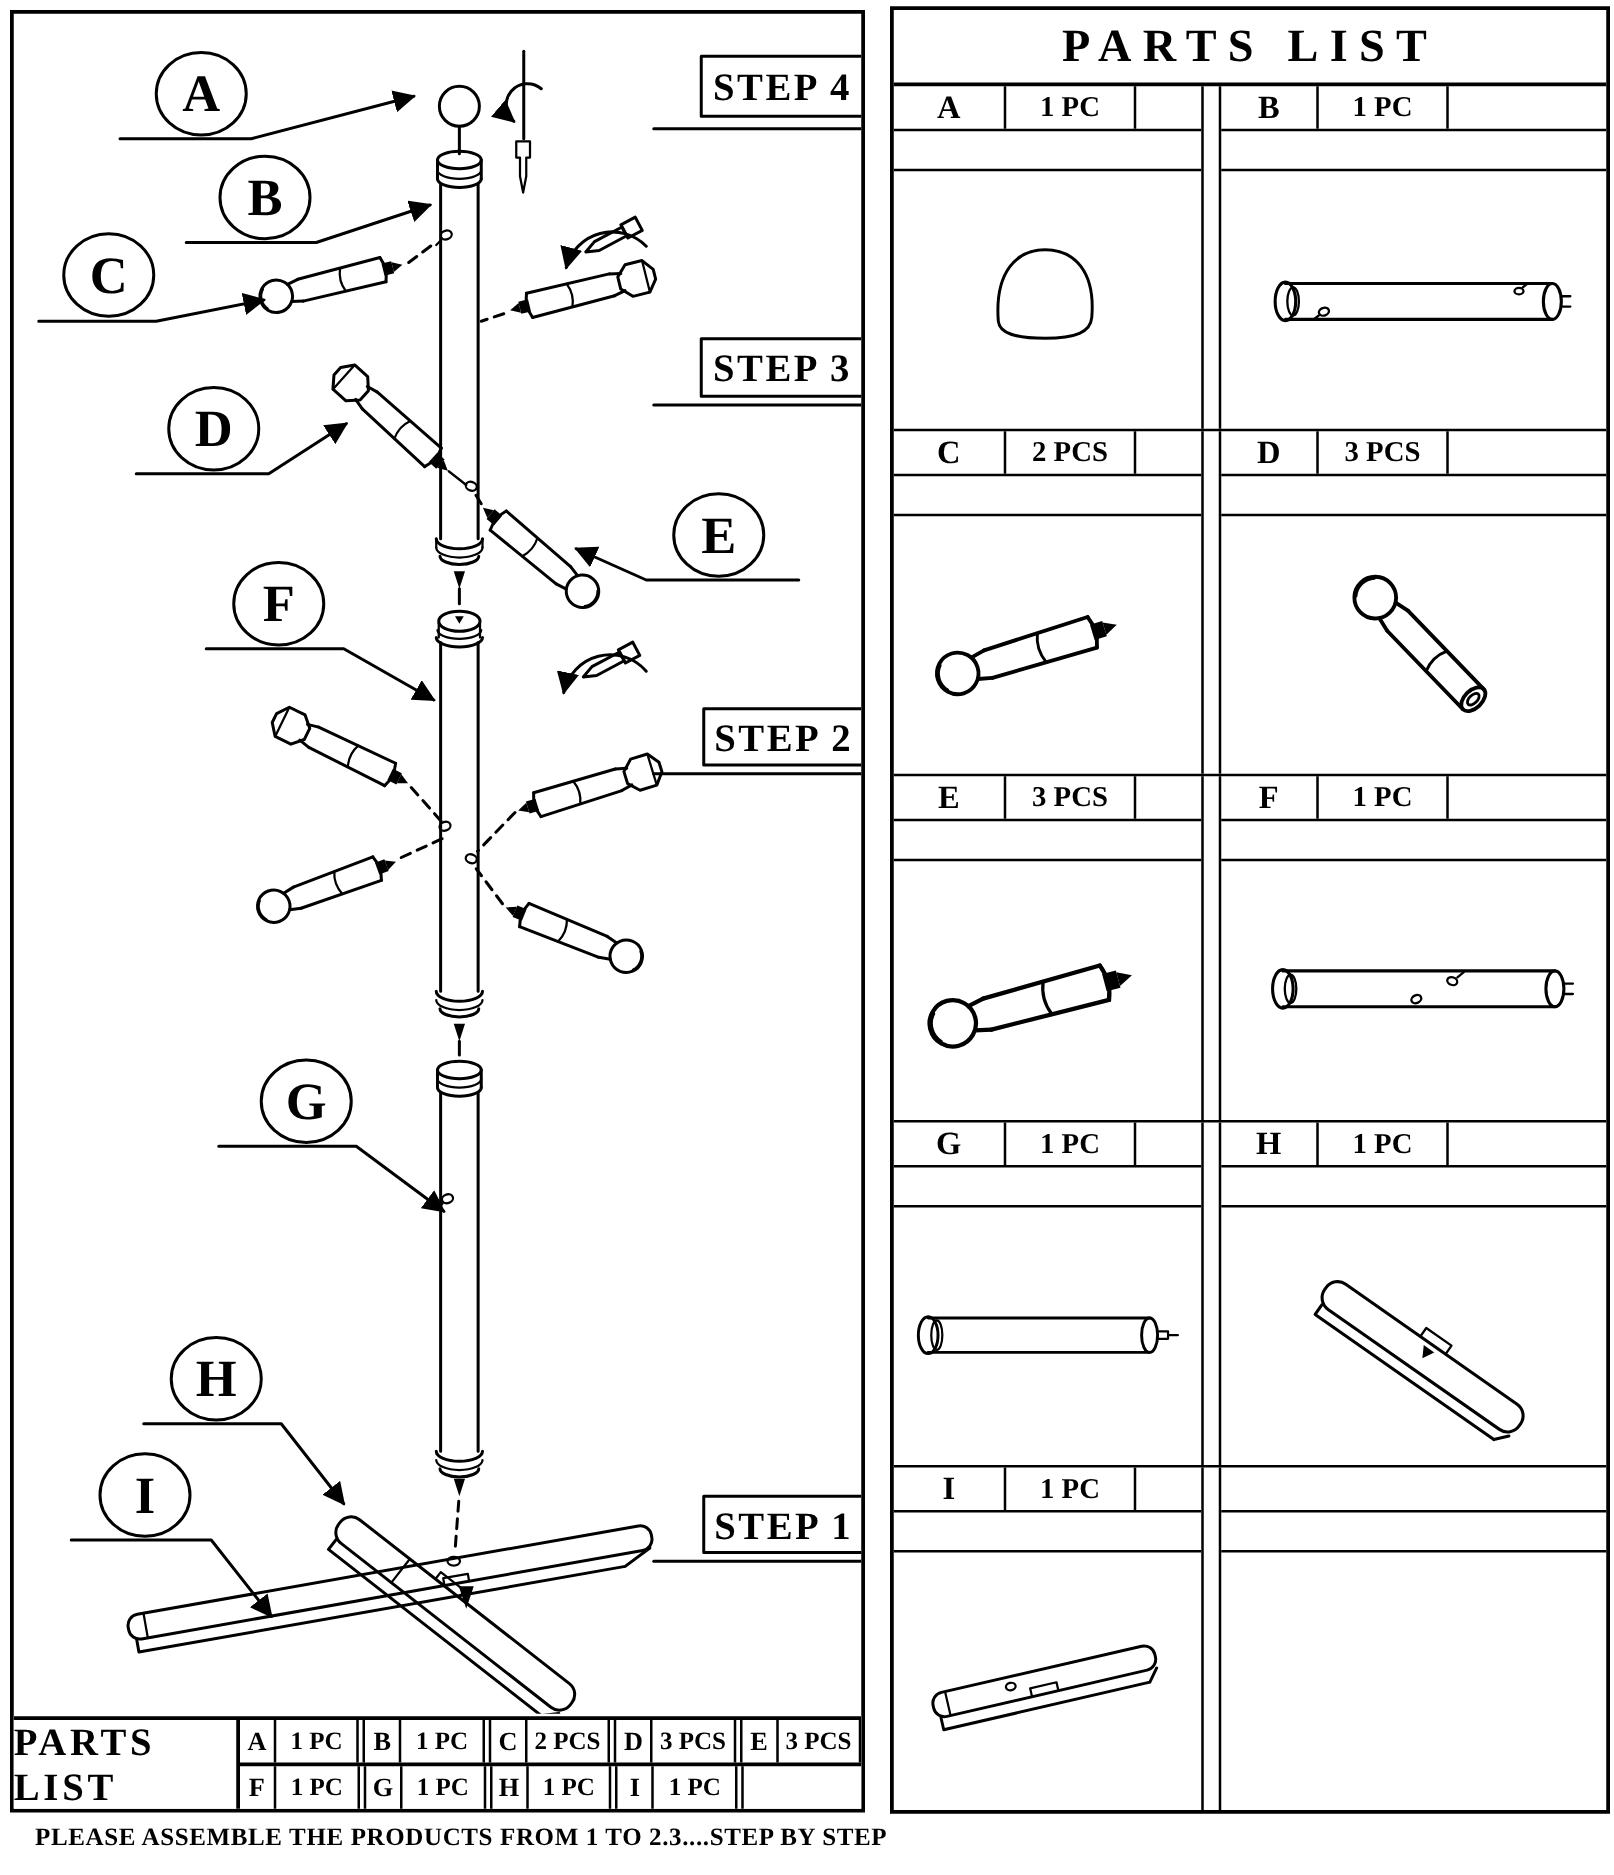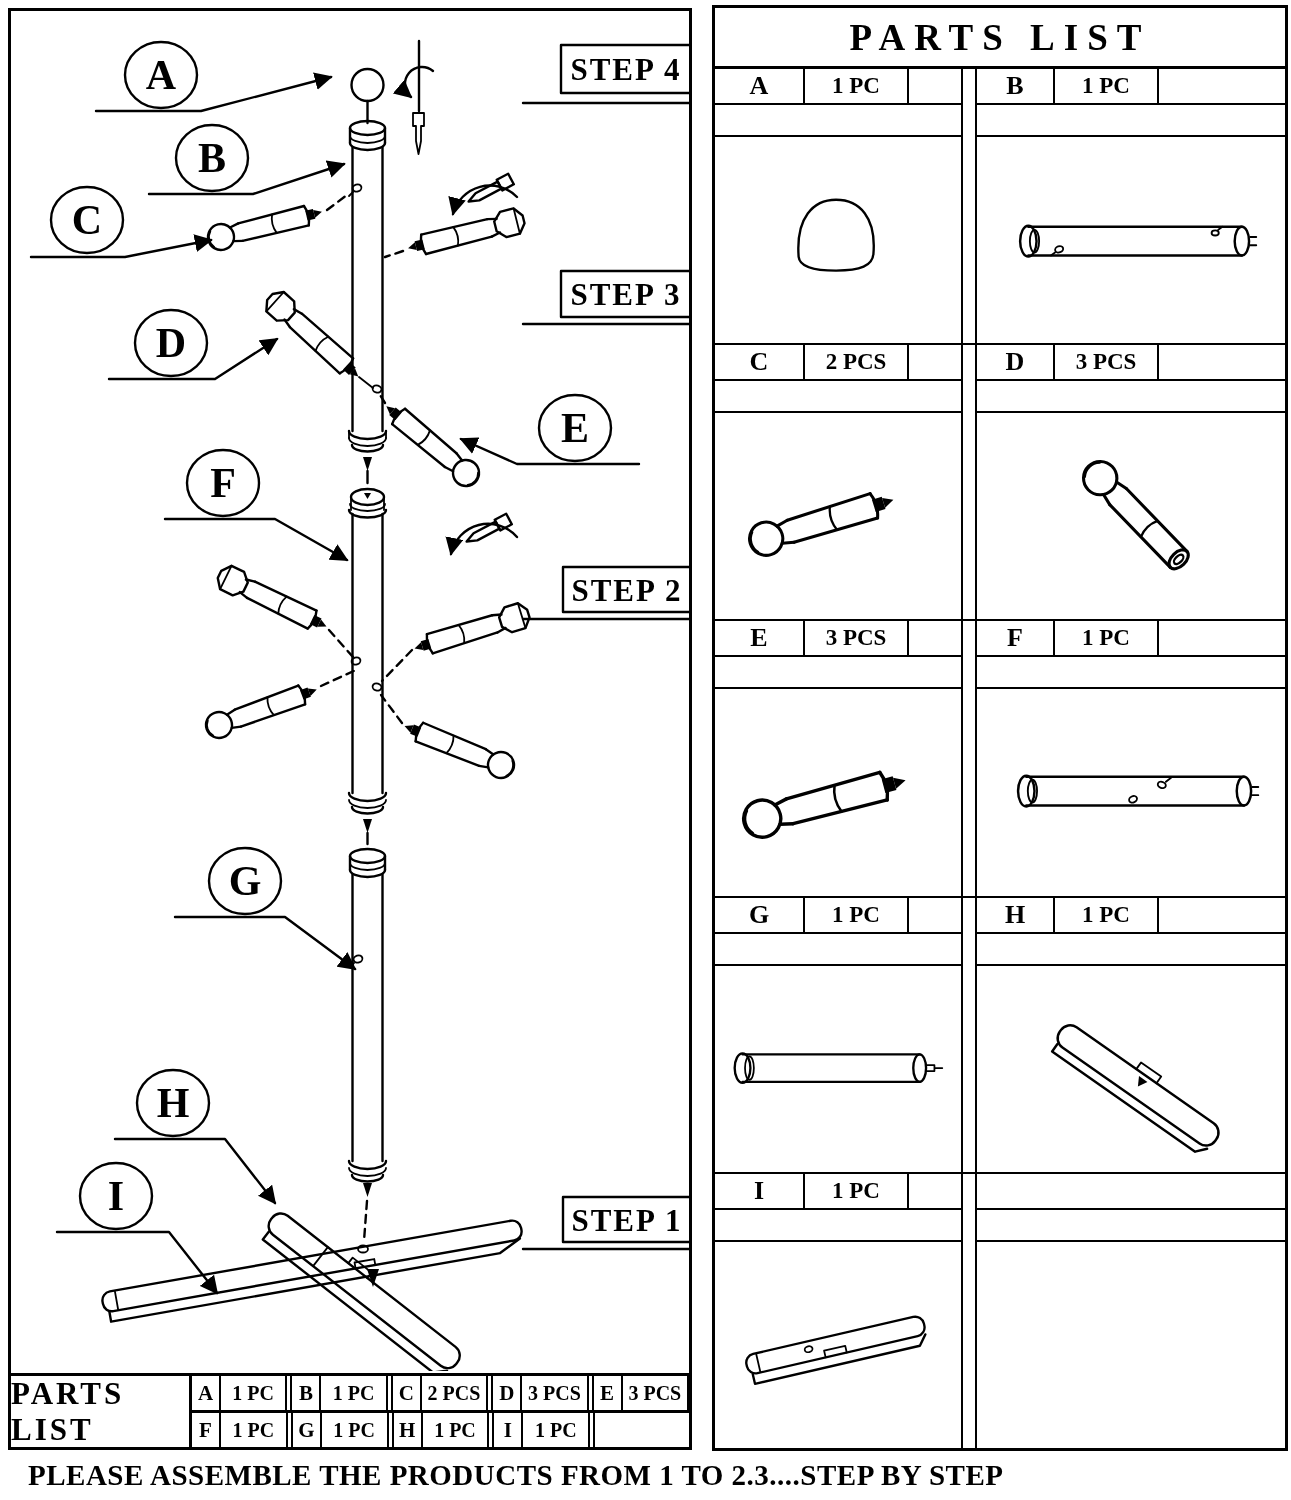--- a/index.html
+++ b/index.html
@@ -36,21 +36,21 @@
   .rp-colR{flex:1;border-left:2px solid #000;}
   .plabel{height:34px;flex:none;border-bottom:2px solid #000;display:flex;align-items:stretch;}
   .pletter{width:88px;flex:none;border-right:2px solid #000;display:flex;align-items:center;justify-content:center;font-size:26px;font-weight:bold;}
   .pletter.narrow{width:76px;}
   .pqty{width:102px;flex:none;border-right:2px solid #000;display:flex;align-items:center;justify-content:center;font-size:23px;font-weight:bold;white-space:nowrap;}
   .pfill{flex:1;}
   .pspacer{height:30px;flex:none;border-bottom:2px solid #000;}
   .pimage{flex:1;display:flex;align-items:center;justify-content:center;overflow:hidden;}
   .pimage svg{width:100%;height:100%;}
 
-  .caption{position:absolute;left:28px;top:1459px;width:1255px;font-size:29px;font-weight:bold;letter-spacing:0.5px;white-space:nowrap;}
+  .caption{position:absolute;left:28px;top:1459px;width:1255px;font-size:20px;font-weight:bold;letter-spacing:0.5px;white-space:nowrap;}
 </style>
 </head>
 <body>
 
 <div class="left-panel">
   <svg class="diagram-svg" width="678" height="1360" viewBox="0 0 678 1360">
     <defs>
       <marker id="arr" viewBox="0 0 10 10" refX="9" refY="5" markerWidth="7.5" markerHeight="7.5" orient="auto-start-reverse">
         <path d="M0,0 L10,5 L0,10 z" fill="#000"></path>
       </marker>

